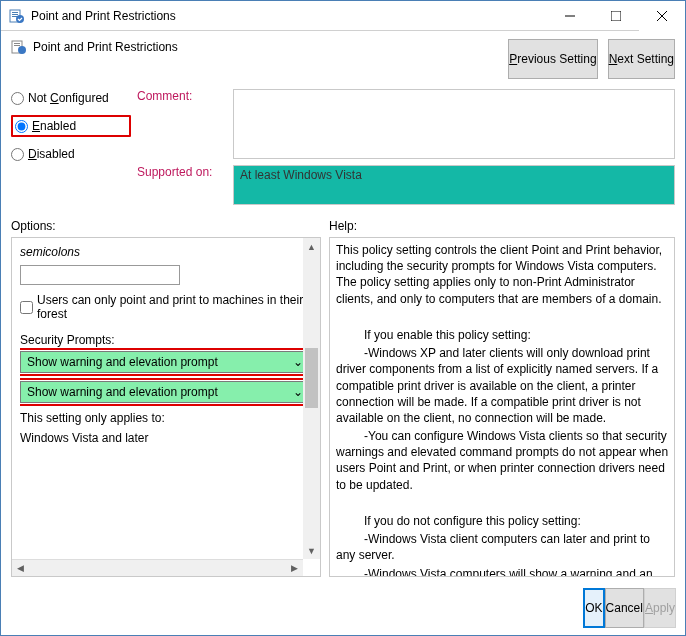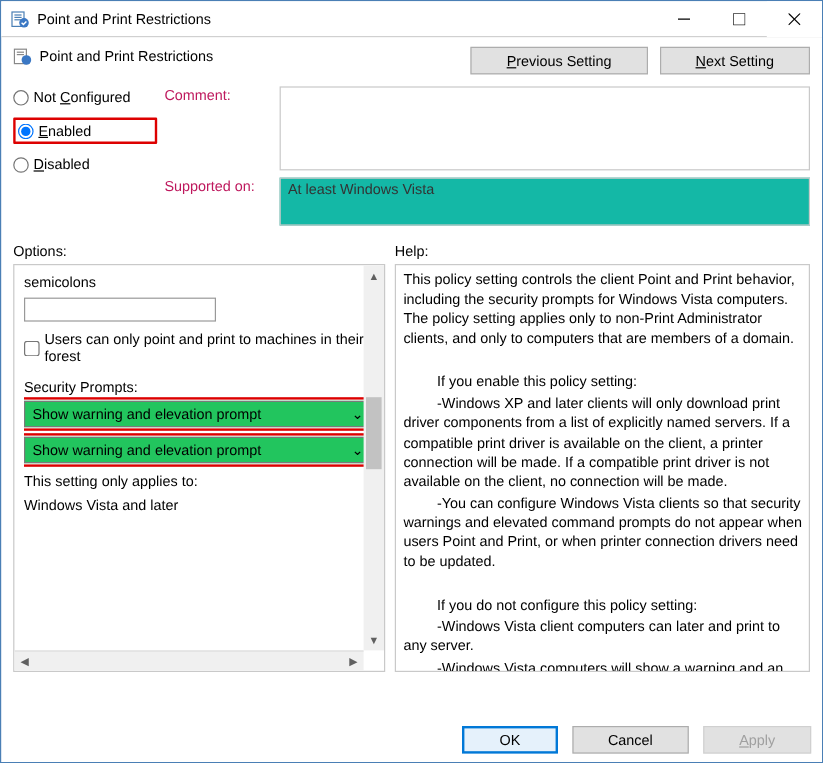--- a/index.html
+++ b/index.html
@@ -7,53 +7,53 @@
   .titlebar { height: 30px; background: #fff; display: flex; align-items: center; border-bottom: 1px solid #d0d0d0; }
   .titlebar .ticon { width: 16px; height: 16px; margin: 0 6px 0 8px; }
   .titlebar .title { flex: 1; color: #000; }
   .win-btn { width: 46px; height: 30px; display: flex; align-items: center; justify-content: center; }
   .win-btn.close { background: #fff; }
   .content { padding: 8px 10px 6px 10px; }
   .header-row { display: flex; align-items: flex-start; }
   .header-left { display: flex; align-items: center; gap: 6px; flex: 1; }
   .header-left .hicon { width: 16px; height: 16px; }
   .nav-btns { display: flex; gap: 10px; }
-  .btn { height: 23px; padding: 0 29px; background: #e1e1e1; border: 1px solid #adadad; display: inline-flex; align-items: center; justify-content: flex-start; cursor: default; }
+  .btn { height: 40px; padding: 0 0; background: #e1e1e1; border: 1px solid #adadad; display: inline-flex; align-items: center; justify-content: flex-start; cursor: default; }
   .btn.default { border: 2px solid #0078d7; background: #e5f1fb; }
   .btn.disabled { color: #a0a0a0; border-color: #d0d0d0; }
   u { text-decoration: underline; }
   .top-grid { display: grid; grid-template-columns: 120px 90px 1fr; gap: 4px 6px; margin-top: 10px; align-items: start; }
   .radio-col { display: flex; flex-direction: column; gap: 10px; padding-top: 2px; }
   .radio-item { display: flex; align-items: center; gap: 4px; }
   .radio-item input { margin: 0; }
   .highlight-red { border: 2px solid #d00; padding: 2px 6px 2px 2px; border-radius: 1px; }
   .comment-box { width: 100%; height: 70px; border: 1px solid #c9c9c9; background: #fff; position: relative; resize: none; font: inherit; padding: 2px; overflow-y: scroll; }
   .supported-box { width: 100%; height: 40px; border: 1px solid #c9c9c9; background: #14b8a6; padding: 2px 6px; color: #333; overflow-y: scroll; resize: none; font: inherit; }
   .label-right { text-align: left; color: #be185d; }
   .panes { display: flex; gap: 8px; margin-top: 14px; }
   .pane-col { display: flex; flex-direction: column; flex: 1 1 0; min-width: 0; }
   .pane-col.left { flex: 0 0 310px; }
   .pane-label { margin-bottom: 4px; }
   .options-box { border: 1px solid #c9c9c9; height: 340px; padding: 6px 2px 2px 8px; overflow: hidden; display: flex; flex-direction: column; position: relative; }
   .opt-inner { flex: 1; overflow: hidden; position: relative; }
-  .opt-text { line-height: 1.4; }
+  .opt-text { line-height: 1.4; font-style: italic; }
   .opt-input { width: 160px; height: 20px; border: 1px solid #999; margin: 4px 0 8px 0; display: block; padding: 0 3px; }
   .chk-row { display: flex; align-items: center; gap: 4px; margin-bottom: 12px; }
   .chk-row input { margin: 2px 0 0 0; }
   .sect { margin: 6px 0 4px 0; }
-  .sel { width: 288px; height: 22px; border: 1px solid #7a7a7a; background: #22c55e; display: flex; align-items: center; justify-content: space-between; padding: 0 4px 0 6px; }
+  .sel { width: 288px; height: 22px; border: 1px solid #7a7a7a; background: #86efac; display: flex; align-items: center; justify-content: space-between; padding: 0 4px 0 6px; }
   .sel.red { outline: 2px solid #d00; outline-offset: 1px; margin-bottom: 8px; margin-top: 2px; }
   .hscroll { height: 17px; background: #f0f0f0; border-top: 1px solid #ddd; display: flex; align-items: center; justify-content: space-between; padding: 0; position: absolute; bottom: 0; left: 0; right: 17px; }
   .vthumb { position: absolute; right: 0; top: 0; bottom: 17px; width: 17px; background: #f0f0f0; display: flex; flex-direction: column; justify-content: space-between; }
   .sbbtn { width: 17px; height: 17px; display: flex; align-items: center; justify-content: center; color: #606060; font-size: 9px; }
   .vthumb .thumb { position: absolute; left: 2px; right: 2px; top: 110px; height: 60px; background: #c2c2c2; }
   .help-box { border: 1px solid #c9c9c9; height: 340px; padding: 4px 2px 4px 6px; overflow-y: scroll; line-height: 1.35; }
   .help-box p { margin: 0 0 2px 0; }
   .indent { text-indent: 28px; }
-  .footer { display: flex; justify-content: flex-end; gap: 12px; padding: 8px 10px; position: absolute; bottom: 0; right: 0; left: 0; }
+  .footer { display: flex; justify-content: flex-end; gap: 0; padding: 8px 10px; position: absolute; bottom: 0; right: 0; left: 0; }
 </style>
 </head>
 <body>
 
 <div class="titlebar">
   <svg class="ticon" viewBox="0 0 16 16">
       <rect x="1" y="2" width="10" height="12" fill="#fff" stroke="#4a7fb5"></rect>
       <rect x="3" y="4" width="6" height="1" fill="#4a7fb5"></rect>
       <rect x="3" y="6" width="6" height="1" fill="#4a7fb5"></rect>
       <rect x="3" y="8" width="6" height="1" fill="#4a7fb5"></rect>

